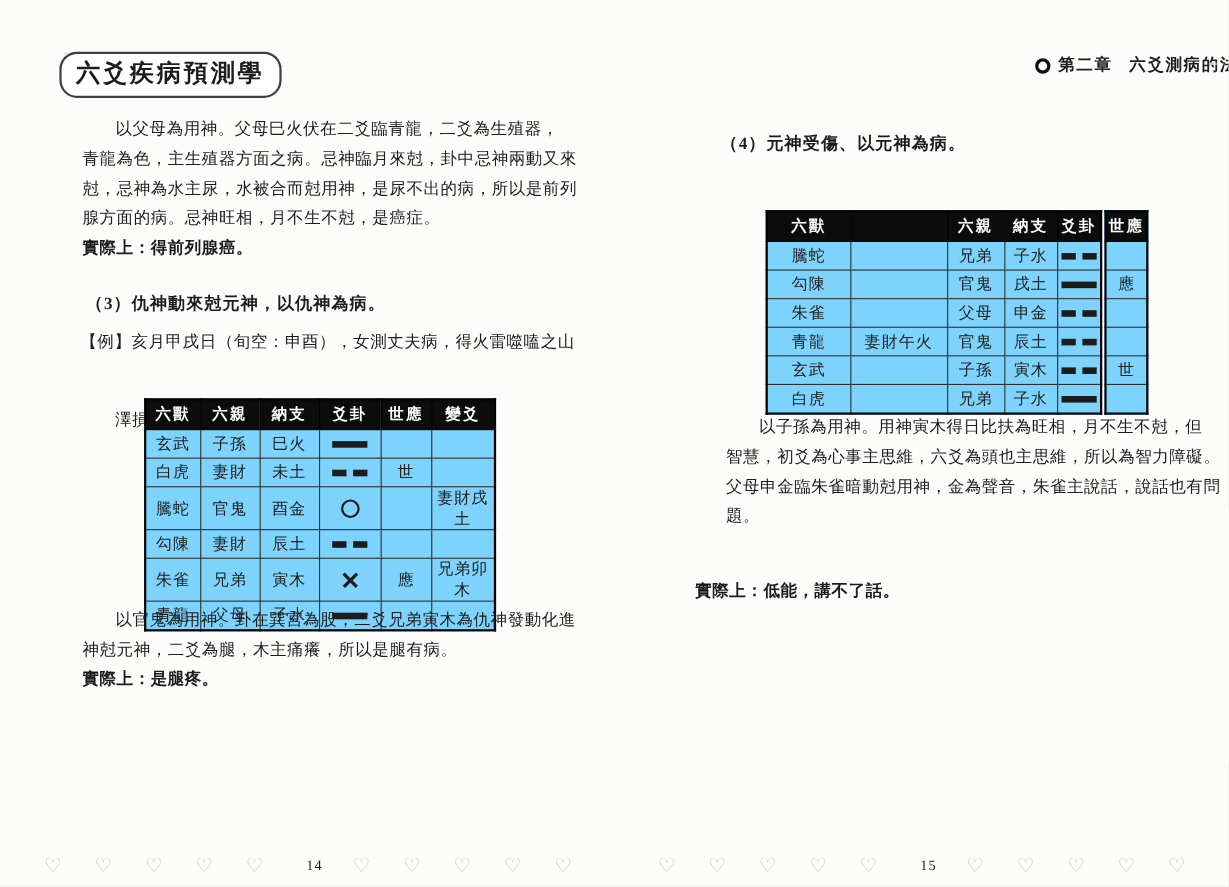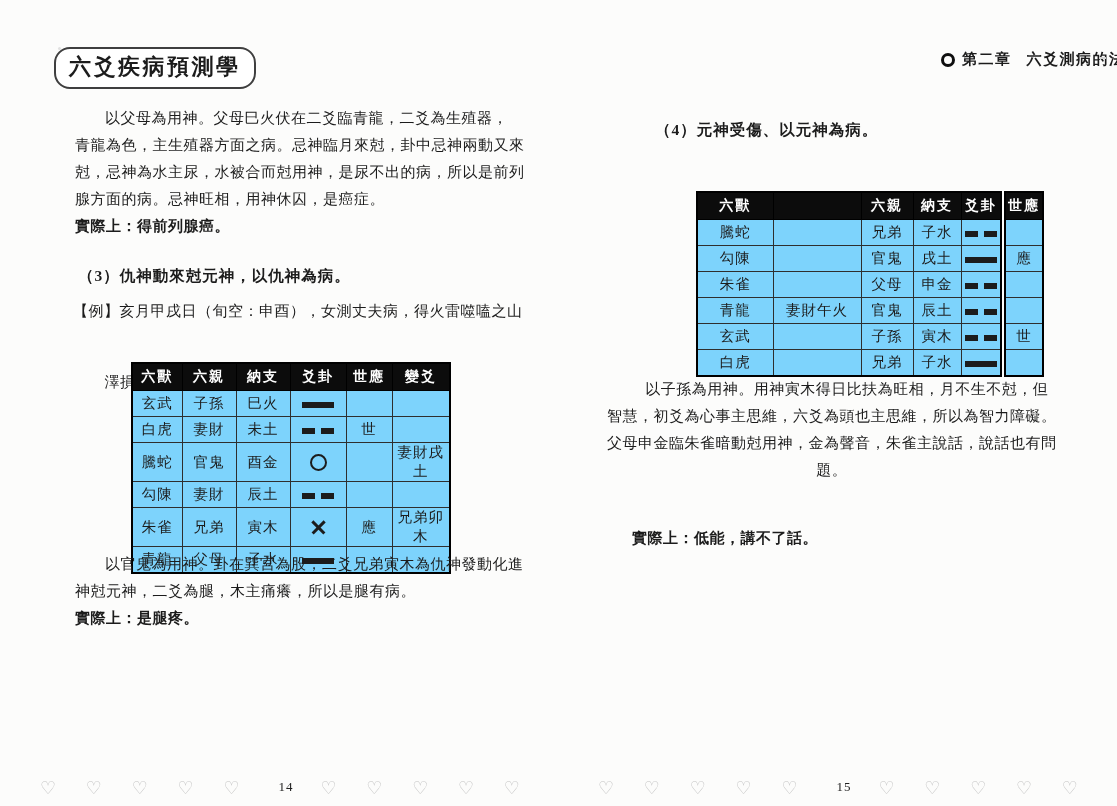--- a/index.html
+++ b/index.html
@@ -88,21 +88,21 @@
     <span>第二章</span>
     <span class="chapter-gap"></span>
     <span>六爻測病的法則</span>
   </div>
   <div class="corner-mark"></div>
 
   <div class="text-block para" style="left:75px;top:105px;">
       <div class="line">以父母為用神。父母巳火伏在二爻臨青龍，二爻為生殖器，</div>
       <div class="line">青龍為色，主生殖器方面之病。忌神臨月來尅，卦中忌神兩動又來</div>
       <div class="line">尅，忌神為水主尿，水被合而尅用神，是尿不出的病，所以是前列</div>
-      <div class="line">腺方面的病。忌神旺相，用神休囚，是癌症。</div>
+      <div class="line">腺方面的病。忌神旺相，月不生不尅，是癌症。</div>
     </div>
   <div class="text-block reality" style="left:75px;top:213px;">實際上：得前列腺癌。</div>
 
   <div class="heading" style="left:78px;top:266px;">（3）仇神動來尅元神，以仇神為病。</div>
   <div class="text-block example" style="left:73px;top:298px;">
       <div class="line">【例】亥月甲戌日（旬空：申酉），女測丈夫病，得火雷噬嗑之山</div>
       <div class="line">澤損。</div>
     </div>
 
   <table class="hex-table" id="table-left">
@@ -274,21 +274,21 @@
         </tr>
         <tr>
           <td>世</td>
         </tr>
         <tr>
           <td></td>
         </tr>
       </tbody>
   </table>
 
-  <div class="text-block para" style="left:607px;top:376px;text-align:center;">
+  <div class="text-block para" style="left:660px;top:376px;">
       <div class="line">以子孫為用神。用神寅木得日比扶為旺相，月不生不尅，但</div>
       <div class="line">智慧，初爻為心事主思維，六爻為頭也主思維，所以為智力障礙。</div>
       <div class="line">父母申金臨朱雀暗動尅用神，金為聲音，朱雀主說話，說話也有問</div>
       <div class="line">題。</div>
     </div>
   <div class="text-block reality" style="left:632px;top:525px;text-align:center;">實際上：低能，講不了話。</div>
 
   <div class="footer footer-right">
     <span class="hearts">♡ ♡ ♡ ♡ ♡</span>
     <span class="page-num">15</span>

